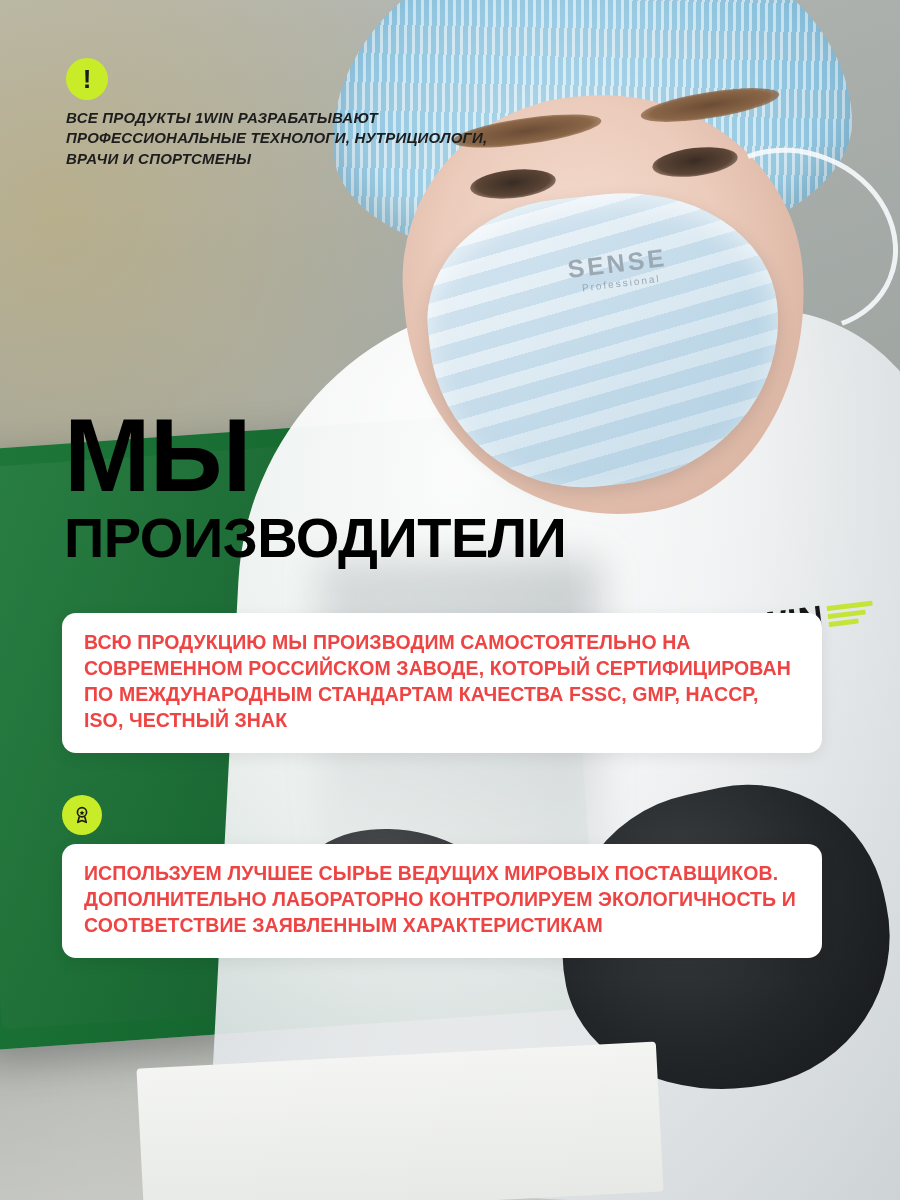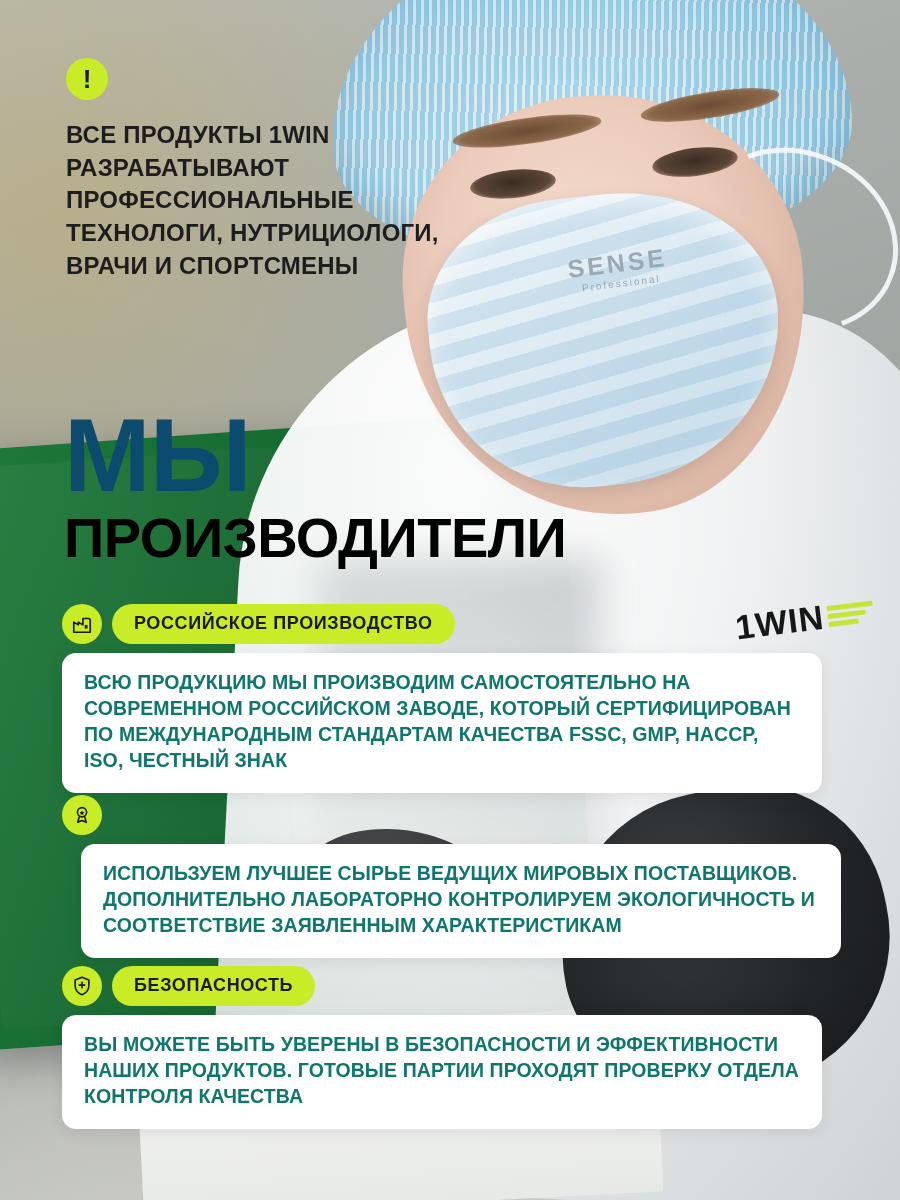--- a/index.html
+++ b/index.html
@@ -237,38 +237,39 @@
     justify-content: center;
     color: #1b1b1b;
     font-size: 26px;
     font-weight: 800;
     line-height: 1;
   }
 
   .kicker {
     position: absolute;
     left: 66px;
-    top: 119px;
+    top: 108px;
     width: 430px;
     color: #1d1d1d;
-    font-size: 24px;
+    font-size: 15px;
     font-weight: 800;
     line-height: 1.36;
     letter-spacing: 0.2px;
     text-transform: uppercase;
+    font-style: italic;
   }
 
   .headline-1 {
     position: absolute;
     left: 64px;
     top: 408px;
     font-size: 104px;
     font-weight: 800;
     line-height: 0.92;
-    color: #0c4a6e;
+    color: #000000;
     letter-spacing: -1px;
   }
   .headline-2 {
     position: absolute;
     left: 64px;
     top: 510px;
     font-size: 56px;
     font-weight: 800;
     line-height: 1;
     color: #000000;
@@ -309,30 +310,30 @@
     text-transform: uppercase;
     padding: 9px 22px 10px;
     border-radius: 22px;
     white-space: nowrap;
   }
   .card {
     margin-top: 9px;
     background: #ffffff;
     border-radius: 14px;
     padding: 17px 22px 19px;
-    color: #0f766e;
+    color: #ef4444;
     font-size: 19.5px;
     font-weight: 700;
     line-height: 1.33;
     letter-spacing: 0.1px;
     text-transform: uppercase;
     box-shadow: 0 4px 16px rgba(0,0,0,0.08);
   }
   .card.w1 { width: 716px; }
-  .card.w2 { width: 716px; margin-left: 19px; }
+  .card.w2 { width: 716px; }
   .card.w3 { width: 716px; }
 </style>
 </head>
 <body>
 
 <div class="poster">
 
   <div class="photo"></div>
   <div class="clipboard"></div>
   <div class="coat"></div>
@@ -367,52 +368,31 @@
     <div class="alert-badge">
       <span>!</span>
     </div>
 
     <div class="kicker">ВСЕ ПРОДУКТЫ 1WIN РАЗРАБАТЫВАЮТ ПРОФЕССИОНАЛЬНЫЕ ТЕХНОЛОГИ, НУТРИЦИОЛОГИ, ВРАЧИ И СПОРТСМЕНЫ</div>
 
     <div class="headline-1">МЫ</div>
     <div class="headline-2">ПРОИЗВОДИТЕЛИ</div>
 
     <div class="block b1">
-      <div class="tag-row">
-        <span class="tag-icon">
-          <svg width="22" height="22" viewBox="0 0 24 24" aria-hidden="true">
-            <path d="M3 21V10l5 3V10l5 3V6h6a2 2 0 0 1 2 2v13z" fill="none" stroke="#1b1b1b" stroke-width="1.8" stroke-linejoin="round"></path>
-            <rect x="15" y="13" width="3" height="4" fill="#1b1b1b"></rect>
-          </svg>
-        </span>
-        <span class="tag-pill">РОССИЙСКОЕ ПРОИЗВОДСТВО</span>
-      </div>
       <div class="card w1">ВСЮ ПРОДУКЦИЮ МЫ ПРОИЗВОДИМ САМОСТОЯТЕЛЬНО НА СОВРЕМЕННОМ РОССИЙСКОМ ЗАВОДЕ, КОТОРЫЙ СЕРТИФИЦИРОВАН ПО МЕЖДУНАРОДНЫМ СТАНДАРТАМ КАЧЕСТВА FSSC, GMP, HACCP, ISO, ЧЕСТНЫЙ ЗНАК</div>
     </div>
 
     <div class="block b2">
       <div class="tag-row">
         <span class="tag-icon">
           <svg width="22" height="22" viewBox="0 0 24 24" aria-hidden="true">
             <circle cx="12" cy="9" r="5" fill="none" stroke="#1b1b1b" stroke-width="1.8"></circle>
             <path d="M12 7.2l.8 1.6 1.8.2-1.3 1.3.3 1.8-1.6-.9-1.6.9.3-1.8-1.3-1.3 1.8-.2z" fill="#1b1b1b"></path>
             <path d="M9 14l-1.6 6L12 18l4.6 2L15 14" fill="none" stroke="#1b1b1b" stroke-width="1.8" stroke-linejoin="round"></path>
           </svg>
         </span>
       </div>
       <div class="card w2">ИСПОЛЬЗУЕМ ЛУЧШЕЕ СЫРЬЕ ВЕДУЩИХ МИРОВЫХ ПОСТАВЩИКОВ. ДОПОЛНИТЕЛЬНО ЛАБОРАТОРНО КОНТРОЛИРУЕМ ЭКОЛОГИЧНОСТЬ И СООТВЕТСТВИЕ ЗАЯВЛЕННЫМ ХАРАКТЕРИСТИКАМ</div>
     </div>
 
-    <div class="block b3">
-      <div class="tag-row">
-        <span class="tag-icon">
-          <svg width="22" height="22" viewBox="0 0 24 24" aria-hidden="true">
-            <path d="M12 2.5l7.5 3v6c0 4.6-3.2 8.6-7.5 10-4.3-1.4-7.5-5.4-7.5-10v-6z" fill="none" stroke="#1b1b1b" stroke-width="1.8" stroke-linejoin="round"></path>
-            <path d="M12 8v6M9 11h6" stroke="#1b1b1b" stroke-width="1.8" stroke-linecap="round"></path>
-          </svg>
-        </span>
-        <span class="tag-pill">БЕЗОПАСНОСТЬ</span>
-      </div>
-      <div class="card w3">ВЫ МОЖЕТЕ БЫТЬ УВЕРЕНЫ В БЕЗОПАСНОСТИ И ЭФФЕКТИВНОСТИ НАШИХ ПРОДУКТОВ. ГОТОВЫЕ ПАРТИИ ПРОХОДЯТ ПРОВЕРКУ ОТДЕЛА КОНТРОЛЯ КАЧЕСТВА</div>
-    </div>
 
   </div>
 </div>
 
 </body></html>

